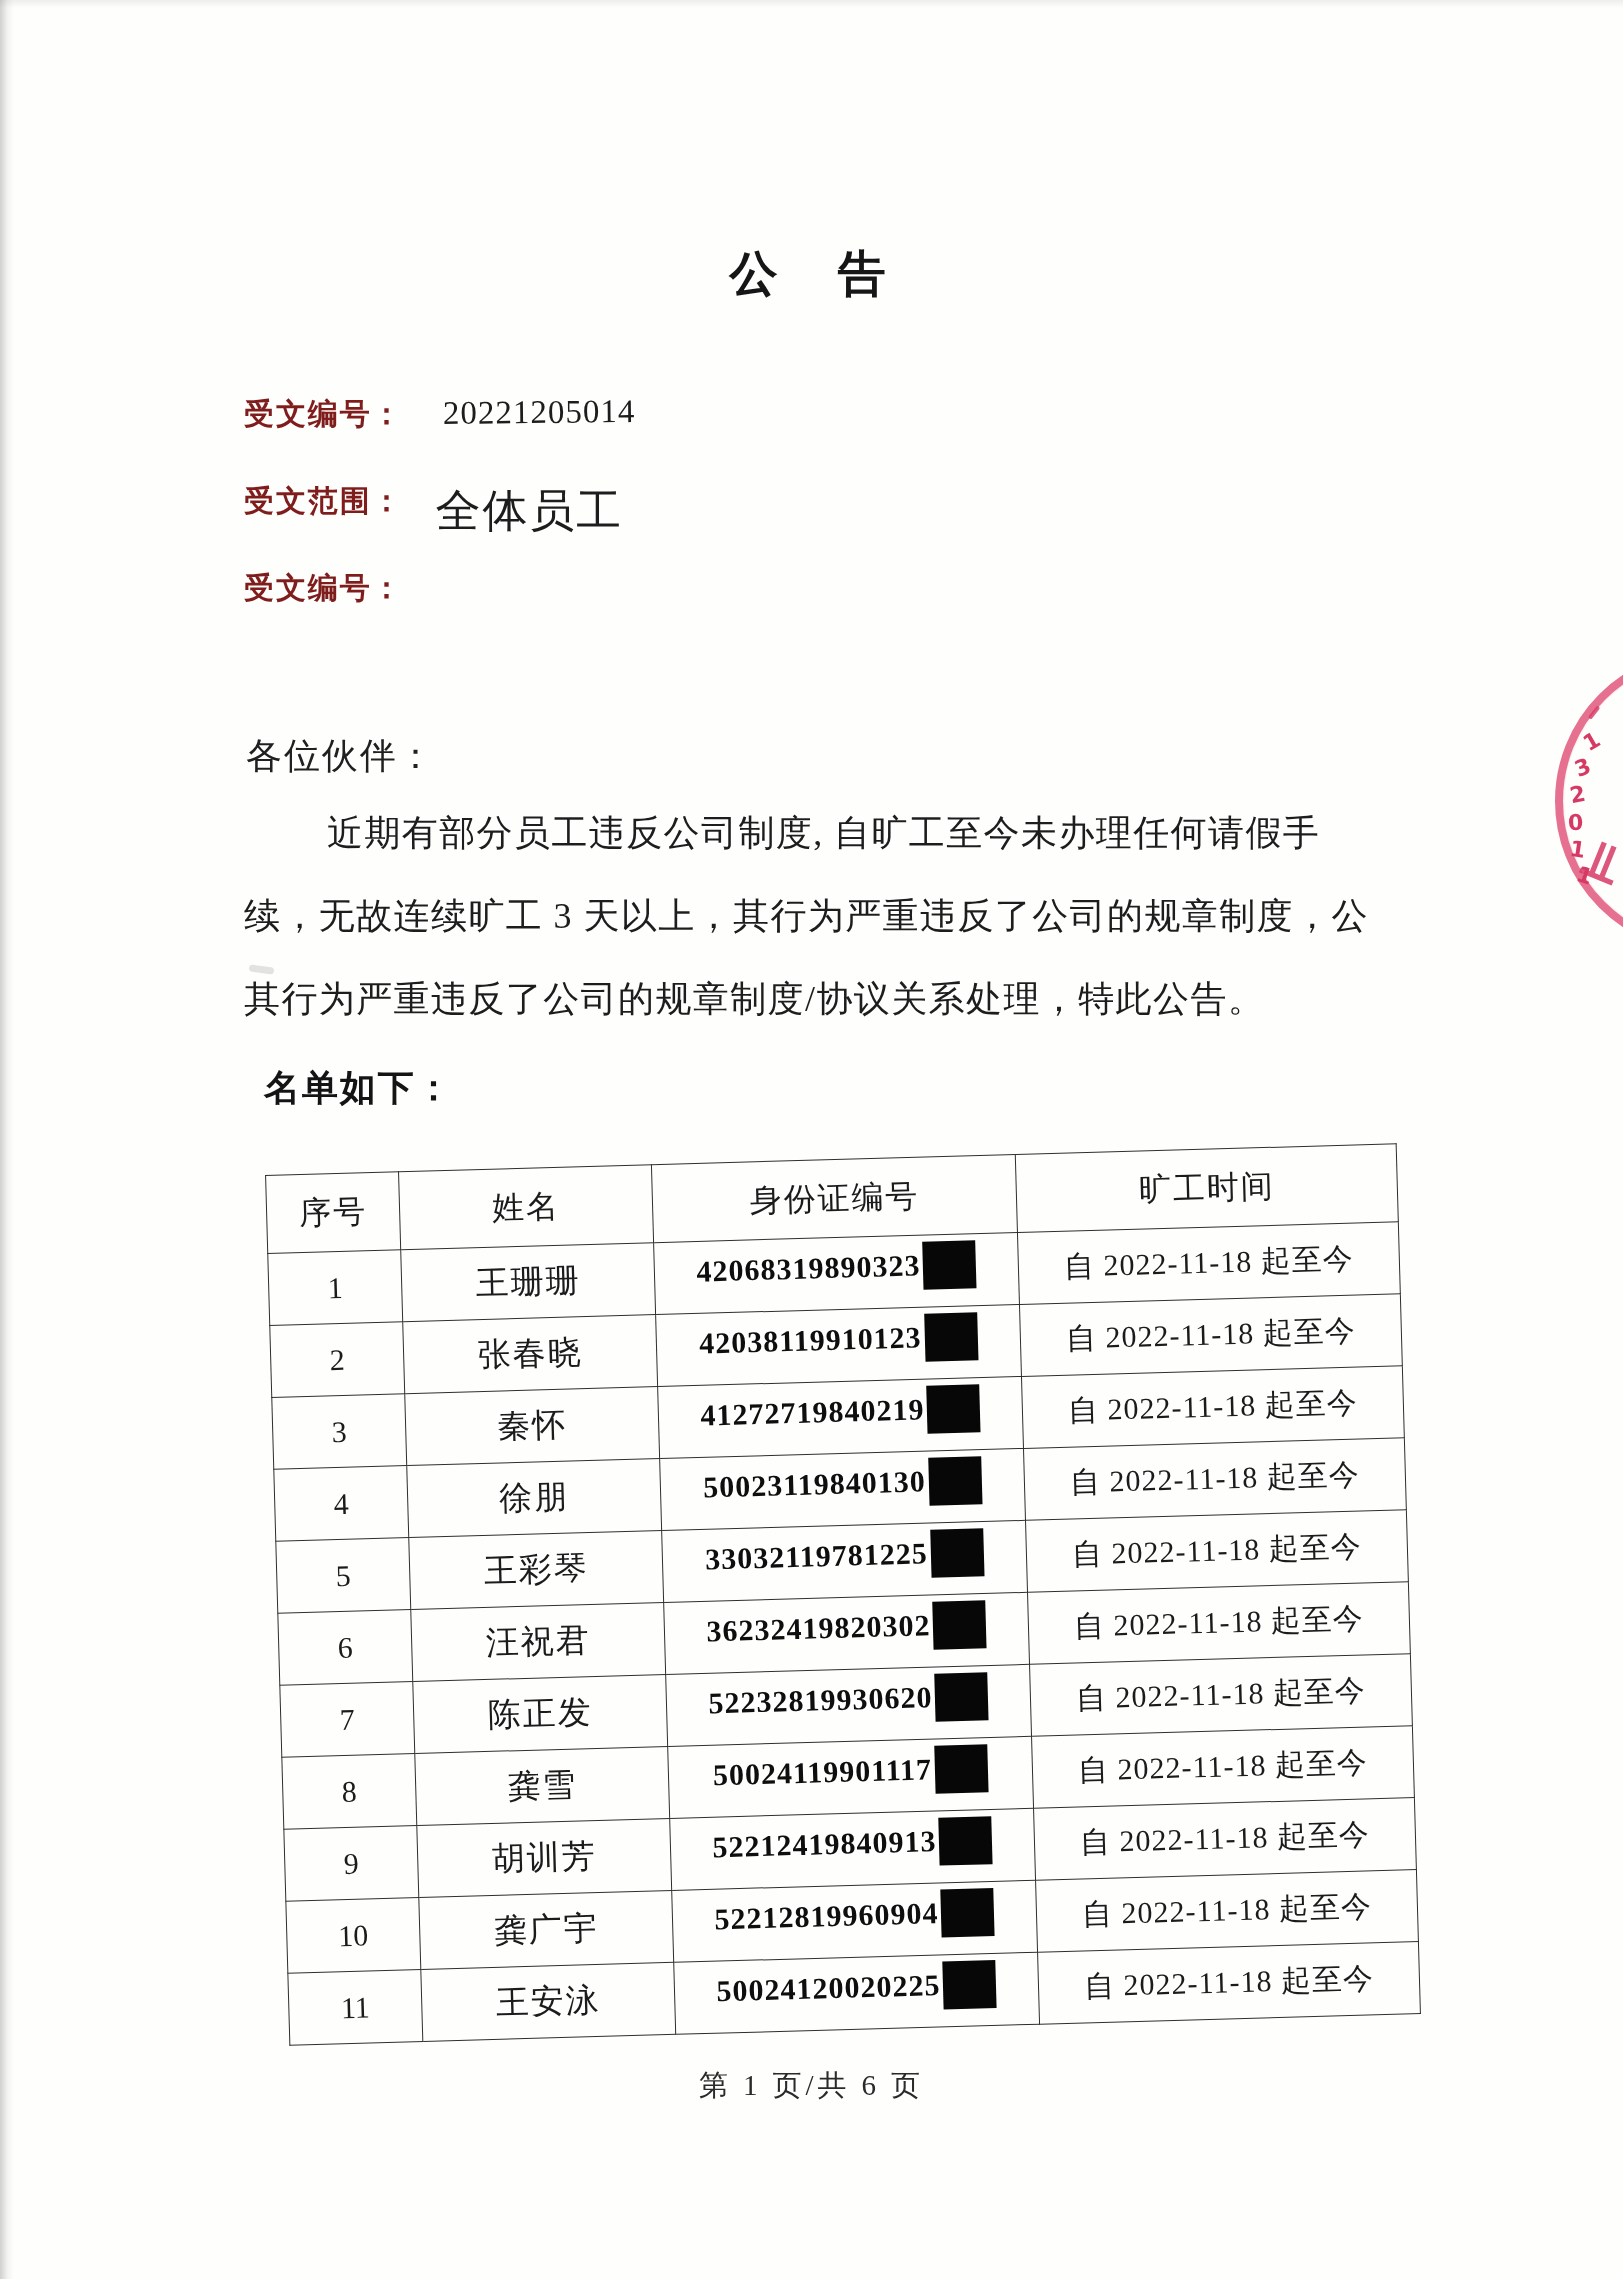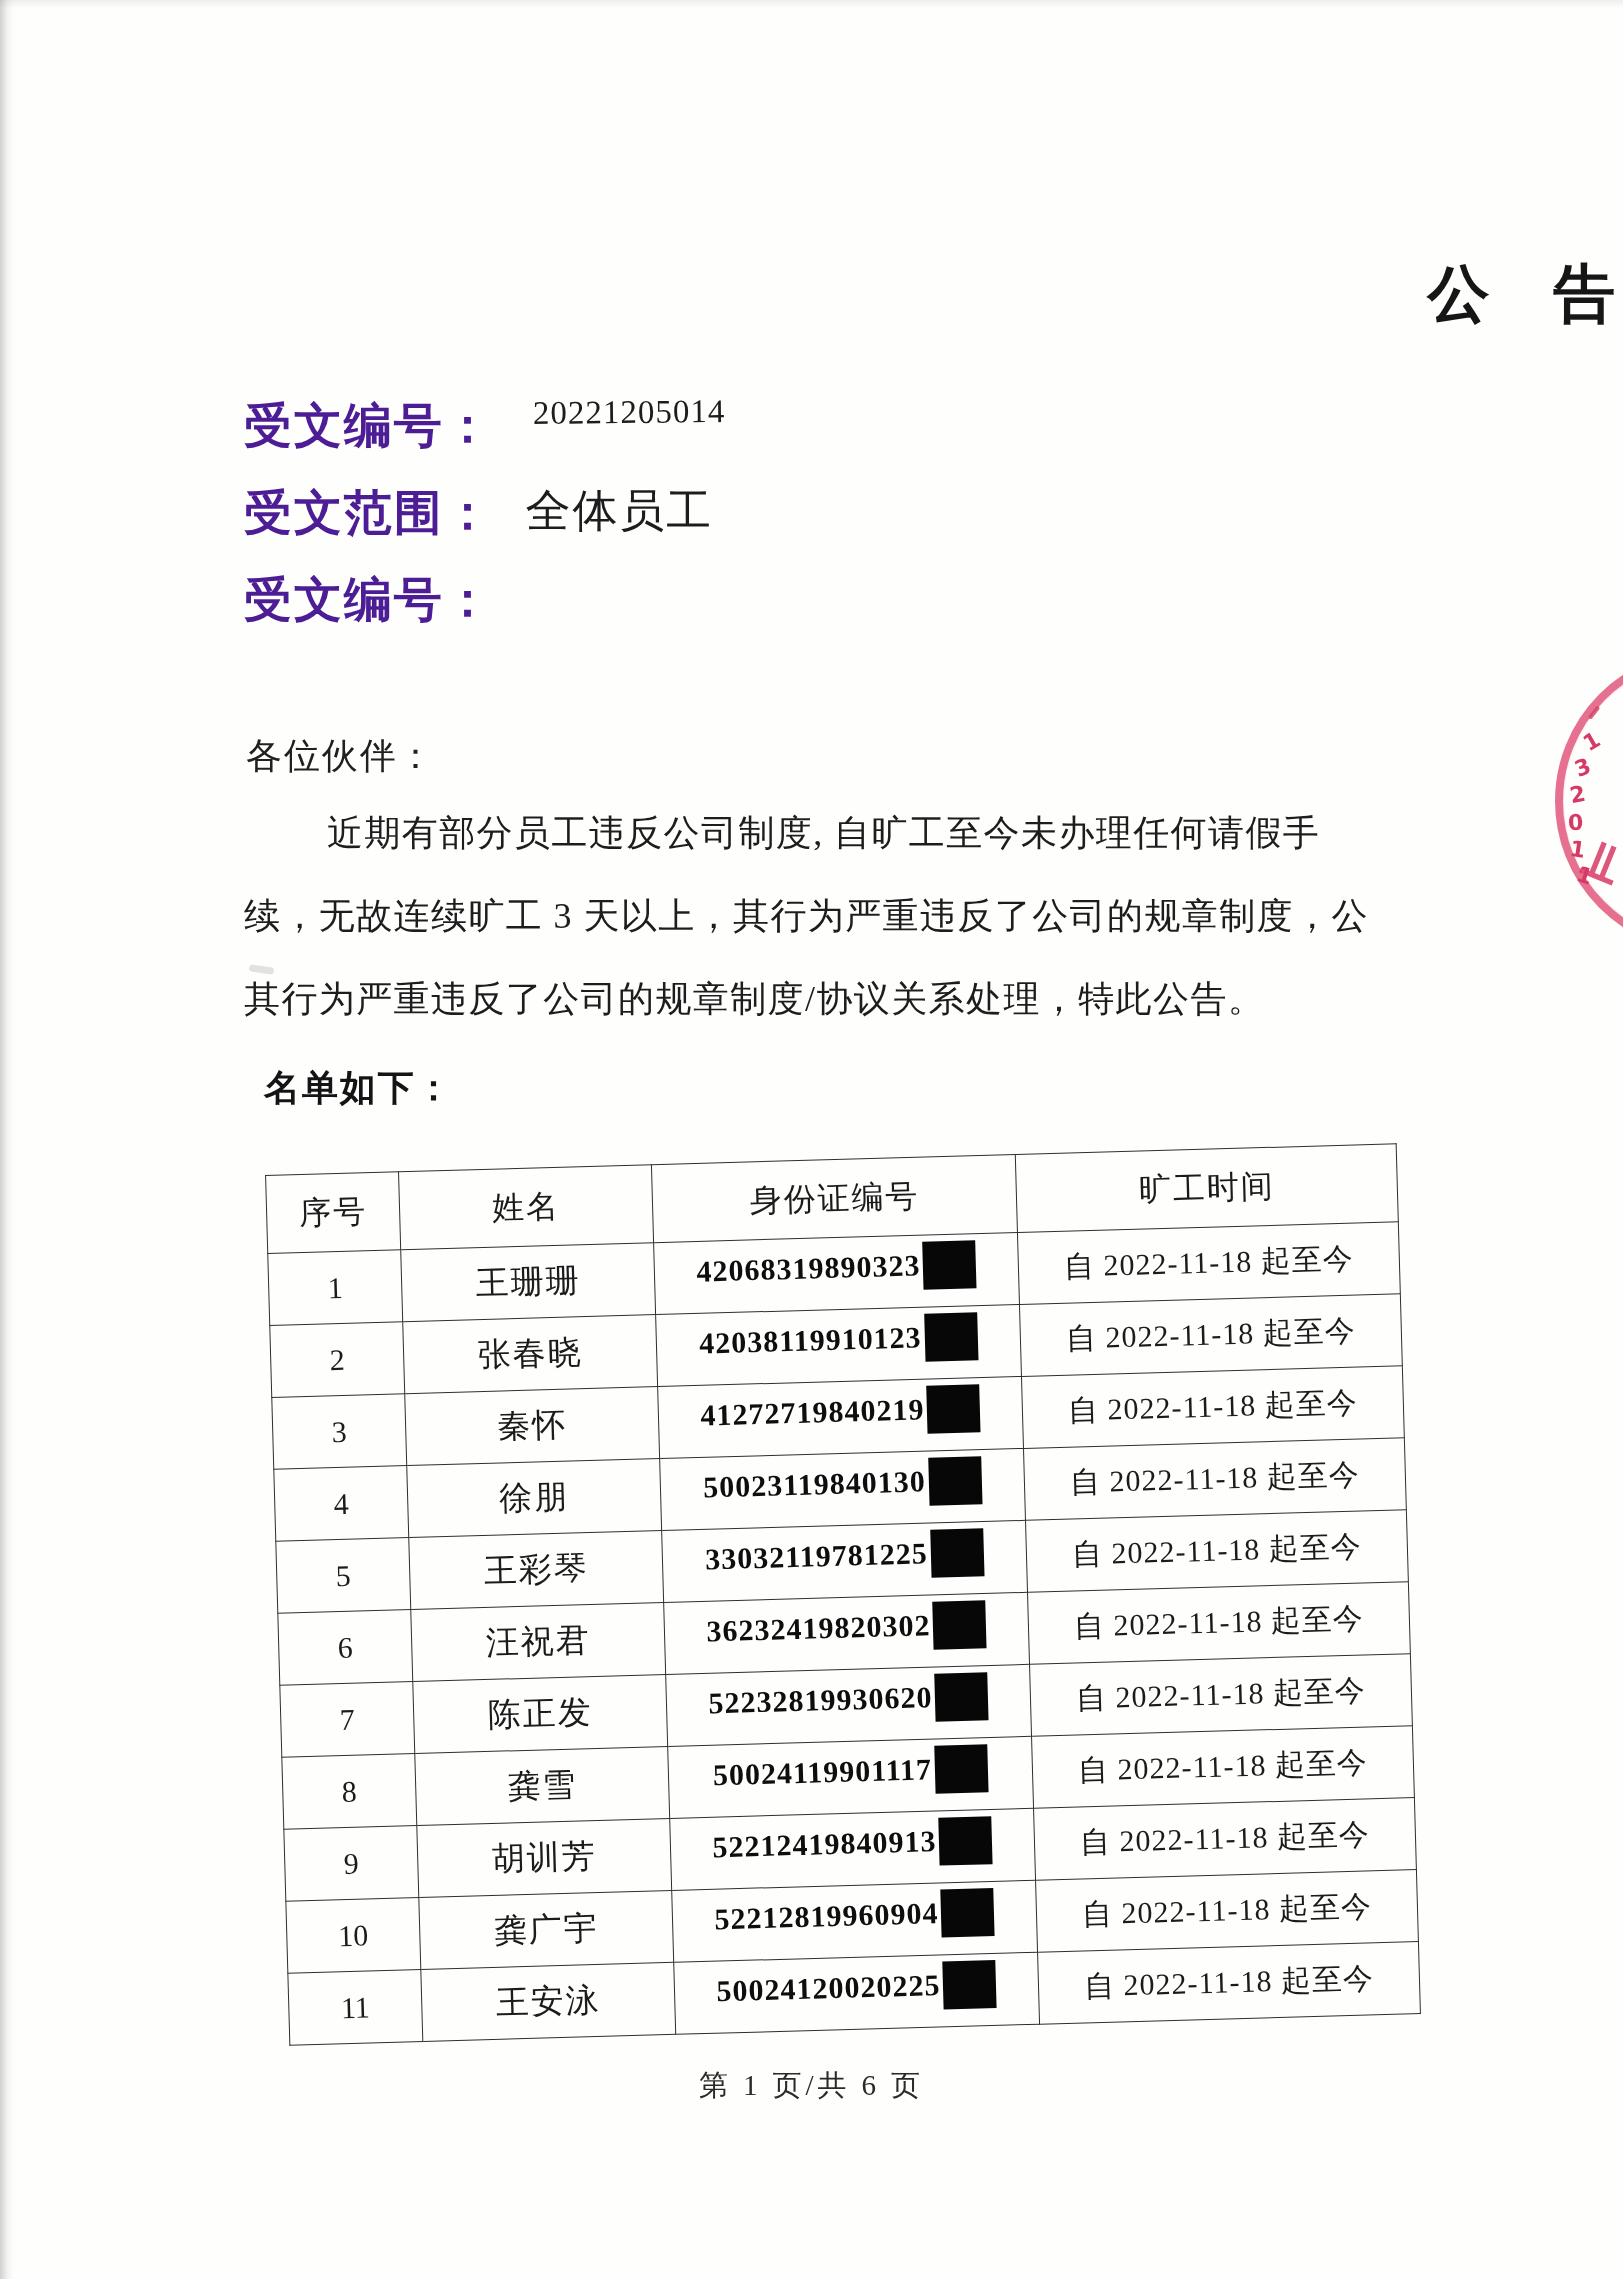--- a/index.html
+++ b/index.html
@@ -27,31 +27,31 @@
     background:linear-gradient(to bottom, rgba(120,120,120,.12), rgba(0,0,0,0));
     pointer-events:none;
   }
   .smudge{
     position:absolute;left:249px;top:966px;width:25px;height:6.8px;
     background:rgba(60,60,60,.14);border-radius:3.9px;transform:rotate(8deg);
   }
 
   .doc-title{
     position:absolute;top:210px;left:0;width:100%;
-    text-align:right;
-    font-size:62px;font-weight:bold;
+    text-align:center;
+    font-size:48px;font-weight:bold;
     letter-spacing:7.7px;word-spacing:33px;
     color:#161616;
   }
 
   .meta{position:absolute;left:244px;top:394px;width:1159px;}
   .meta-row{position:relative;height:87px;}
   .meta-label{
     display:inline-block;
-    font-size:48px;font-weight:bold;color:#4c1d95;
+    font-size:30px;font-weight:bold;color:#7f1d1d;
     letter-spacing:1.9px;
   }
   .meta-value{
     display:inline-block;margin-left:32px;
     font-size:45px;color:#1d1d1d;letter-spacing:1.9px;
     vertical-align:top;
   }
   .meta-row.num .meta-value{
     font-size:33px;letter-spacing:1px;margin-left:39px;
     transform:rotate(-0.6deg);

